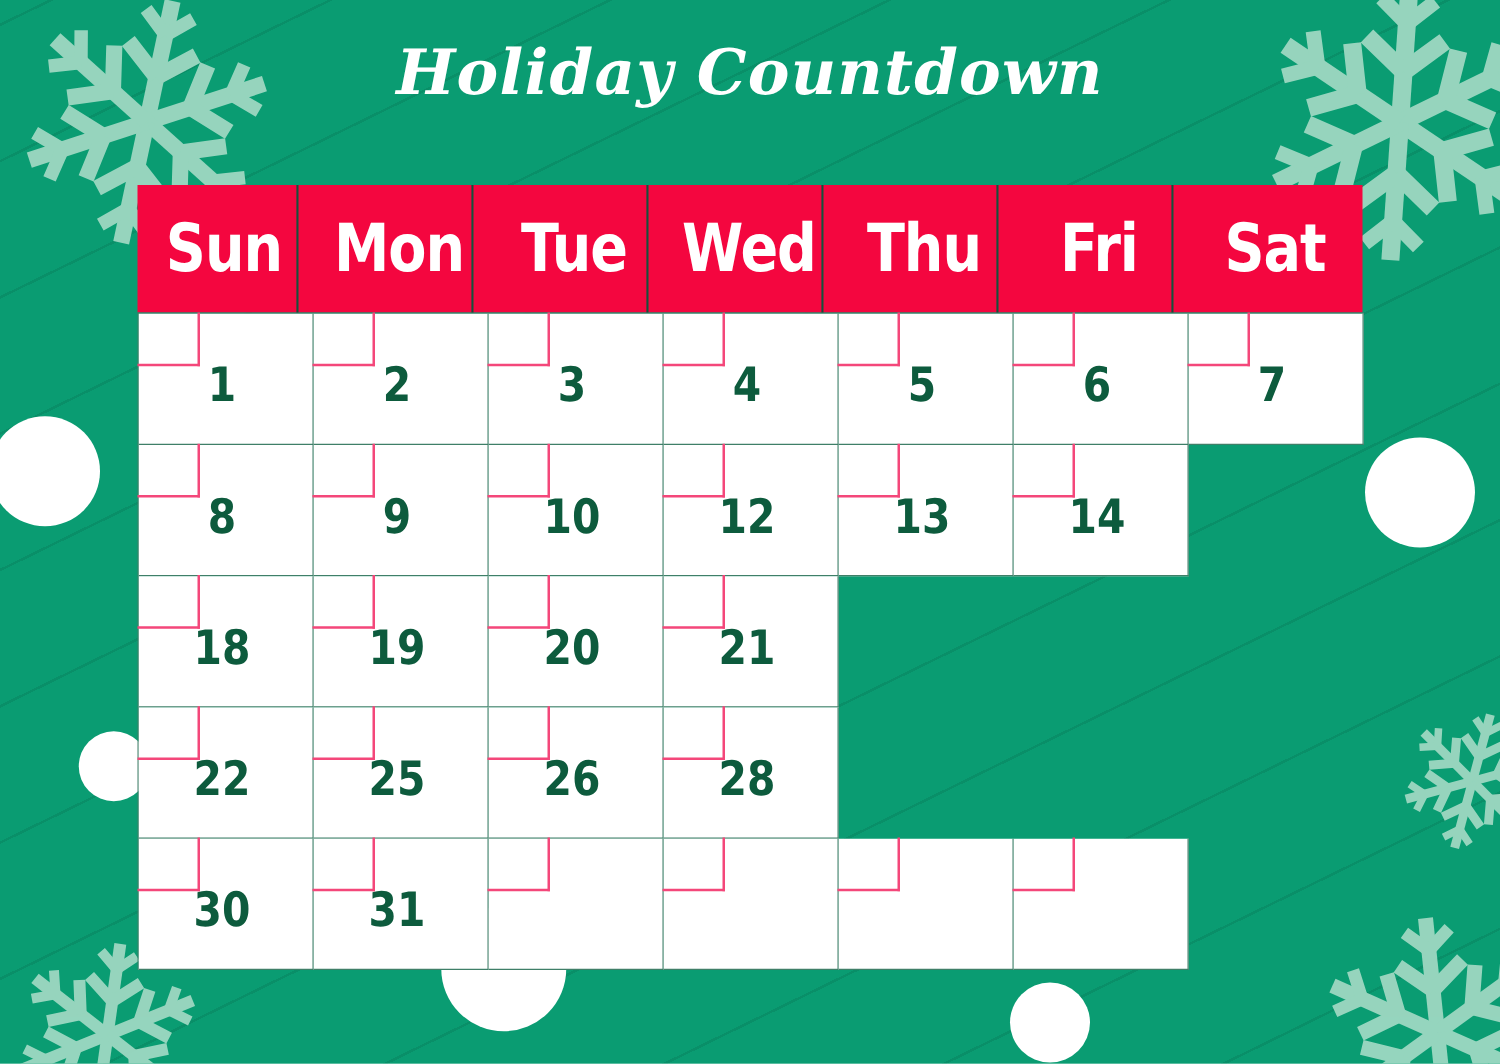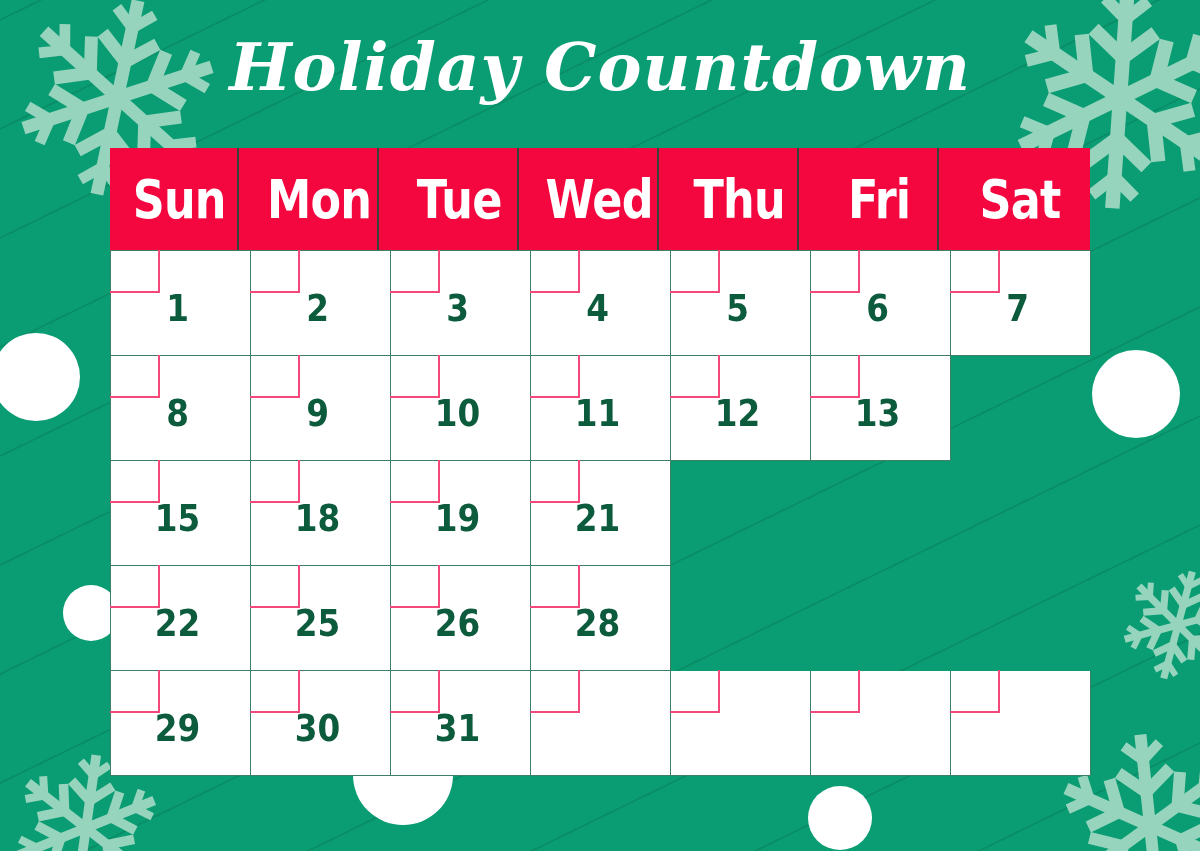--- a/index.html
+++ b/index.html
@@ -49,21 +49,21 @@
   
   #title {
     position: absolute;
     left: 0;
     top: 28px;
     width: 1200px;
     text-align: center;
     font-family: "DejaVu Serif", "Liberation Serif", serif;
     font-style: italic;
     font-weight: bold;
-    font-size: 66px;
+    font-size: 50px;
     letter-spacing: 1px;
     color: #ffffff;
     z-index: 6;
     white-space: nowrap;
   }
 
   
   #calendar {
     position: absolute;
     left: 110px;
@@ -380,43 +380,43 @@
           <div class="cell">
             <div class="corner-box"></div>
             <div class="daynum">9</div>
           </div>
           <div class="cell">
             <div class="corner-box"></div>
             <div class="daynum">10</div>
           </div>
           <div class="cell">
             <div class="corner-box"></div>
-            <div class="daynum">11</div>
-          </div>
-          <div class="cell">
-            <div class="corner-box"></div>
             <div class="daynum">12</div>
           </div>
           <div class="cell">
             <div class="corner-box"></div>
             <div class="daynum">13</div>
+          </div>
+          <div class="cell">
+            <div class="corner-box"></div>
+            <div class="daynum">14</div>
           </div>
         </div>
         <div class="week">
           <div class="cell">
             <div class="corner-box"></div>
-            <div class="daynum">15</div>
-          </div>
-          <div class="cell">
-            <div class="corner-box"></div>
             <div class="daynum">18</div>
           </div>
           <div class="cell">
             <div class="corner-box"></div>
             <div class="daynum">19</div>
+          </div>
+          <div class="cell">
+            <div class="corner-box"></div>
+            <div class="daynum">20</div>
           </div>
           <div class="cell">
             <div class="corner-box"></div>
             <div class="daynum">21</div>
           </div>
         </div>
         <div class="week">
           <div class="cell">
             <div class="corner-box"></div>
             <div class="daynum">22</div>
@@ -428,24 +428,20 @@
           <div class="cell">
             <div class="corner-box"></div>
             <div class="daynum">26</div>
           </div>
           <div class="cell">
             <div class="corner-box"></div>
             <div class="daynum">28</div>
           </div>
         </div>
         <div class="week">
-          <div class="cell">
-            <div class="corner-box"></div>
-            <div class="daynum">29</div>
-          </div>
           <div class="cell">
             <div class="corner-box"></div>
             <div class="daynum">30</div>
           </div>
           <div class="cell">
             <div class="corner-box"></div>
             <div class="daynum">31</div>
           </div>
           <div class="cell">
             <div class="corner-box"></div>

